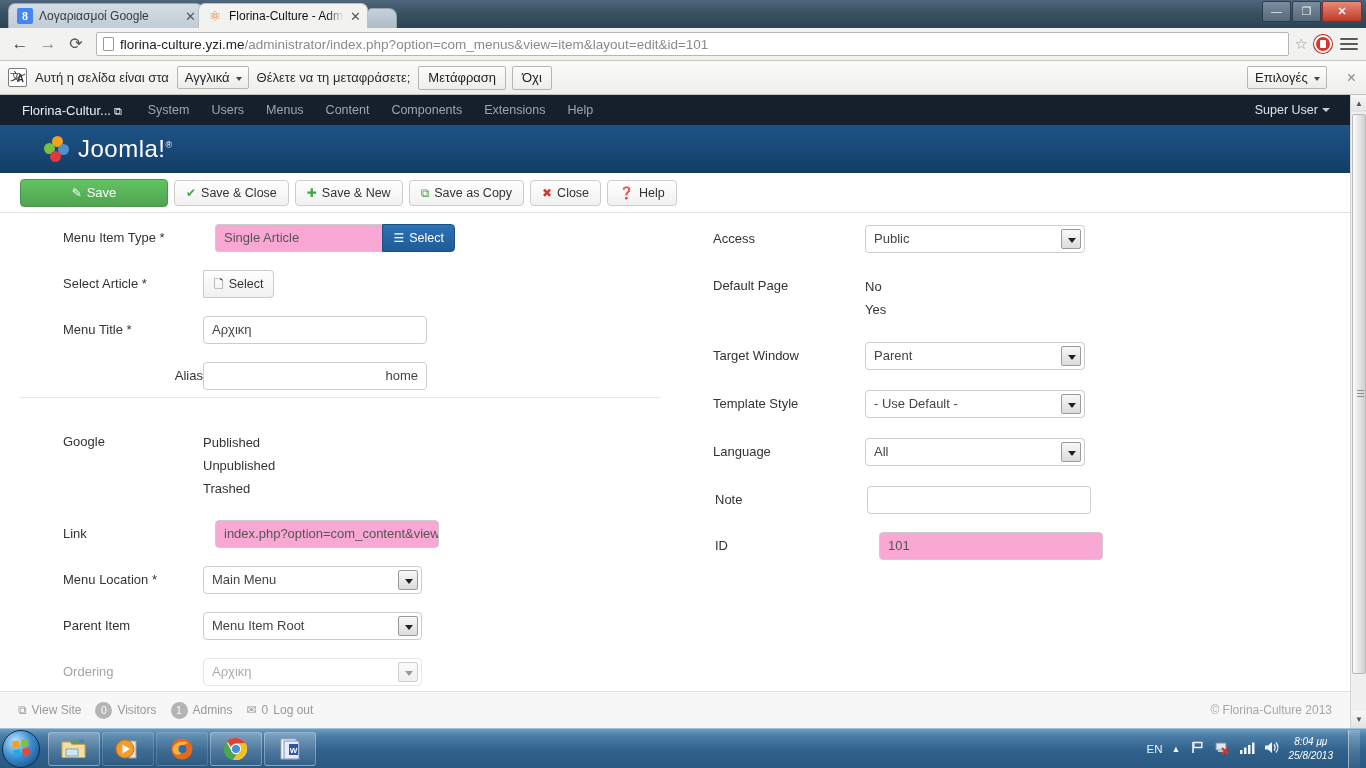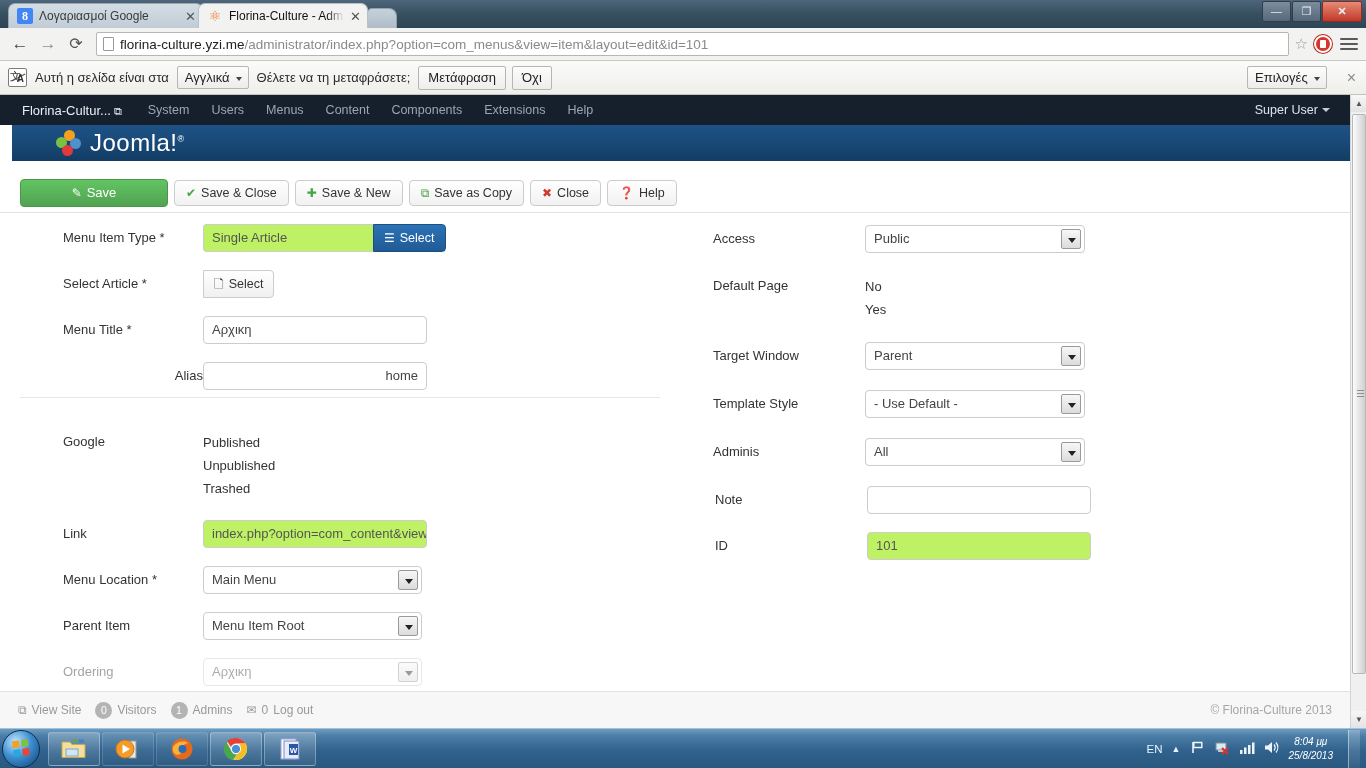--- a/index.html
+++ b/index.html
@@ -157,21 +157,21 @@
   }
   .jbrand { color:#e8eef5; margin-left:22px; margin-right:26px; font-size:13px; }
   .jbrand .ext { font-size:11px; margin-left:3px; }
   .jtopbar .jm { color:#9aa6b3; margin-right:22px; }
   .juser { margin-left:auto; margin-right:20px; color:#dbe3ec; font-size:12.5px; }
   .juser .caret { display:inline-block; margin-left:4px;
     border-left:4px solid transparent; border-right:4px solid transparent; border-top:4px solid #c3cdd8; vertical-align:2px; }
 
   
   .jheader {
-    position:absolute; left:12px; top:30px; width:1350px; height:36px;
+    position:absolute; left:0; top:30px; width:1350px; height:48px;
     background:linear-gradient(180deg,#1e5286 0%,#174774 60%,#123c63 100%);
     display:flex; align-items:center;
   }
   .jlogo { margin-left:44px; display:flex; align-items:center; }
   .jlogo .mark { width:27px; height:27px; position:relative; margin-right:7px; }
   .jlogo .mark i { position:absolute; display:block; border-radius:50%; }
   .jlogo-text { color:#fff; font-size:24px; letter-spacing:.5px; font-weight:300; }
   .jlogo-text sup { font-size:9px; vertical-align:super; }
   .jtitle { color:#fff; font-size:19px; margin-left:38px; font-weight:400; }
 
@@ -205,21 +205,21 @@
   .flabel { font-size:13px; color:#333; padding-top:6px; }
   .col-left .flabel { width:160px; padding-left:20px; }
   .col-right .flabel { width:162px; padding-left:10px; }
   .fctl { flex:1; }
 
   .inp {
     height:28px; border:1px solid #cccccc; border-radius:4px;
     background:#fff; font-size:13px; color:#444;
     padding:0 8px; line-height:26px; overflow:hidden; white-space:nowrap;
   }
-  .inp.readonly { background:#bef264; color:#555; }
+  .inp.readonly { background:#f9a8d4; color:#555;margin-left:12px; }
 
   .group { display:flex; align-items:stretch; }
   .group .inp { border-radius:4px 0 0 4px; border-right:none; }
   .grp-btn {
     display:flex; align-items:center; gap:5px;
     height:28px; padding:0 10px; font-size:12.5px;
     border:1px solid #cccccc; border-radius:0 4px 4px 0;
     background:linear-gradient(180deg,#ffffff,#f0f0f0); color:#333;
   }
   .grp-btn.blue {
@@ -536,21 +536,21 @@
           <div class="flabel">Template Style</div>
           <div class="fctl">
             <div class="selwrap" style="width:220px;">
               <div class="inp">- Use Default -</div>
               <div class="sel-arrow"></div>
             </div>
           </div>
         </div>
 
         <div class="frow" style="position:absolute; top:224px; left:0; width:690px;">
-          <div class="flabel">Adminis</div>
+          <div class="flabel">Language</div>
           <div class="fctl">
             <div class="selwrap" style="width:220px;">
               <div class="inp">All</div>
               <div class="sel-arrow"></div>
             </div>
           </div>
         </div>
 
         <div class="frow" style="position:absolute; top:272px; left:2px; width:690px;">
           <div class="flabel">Note</div>

